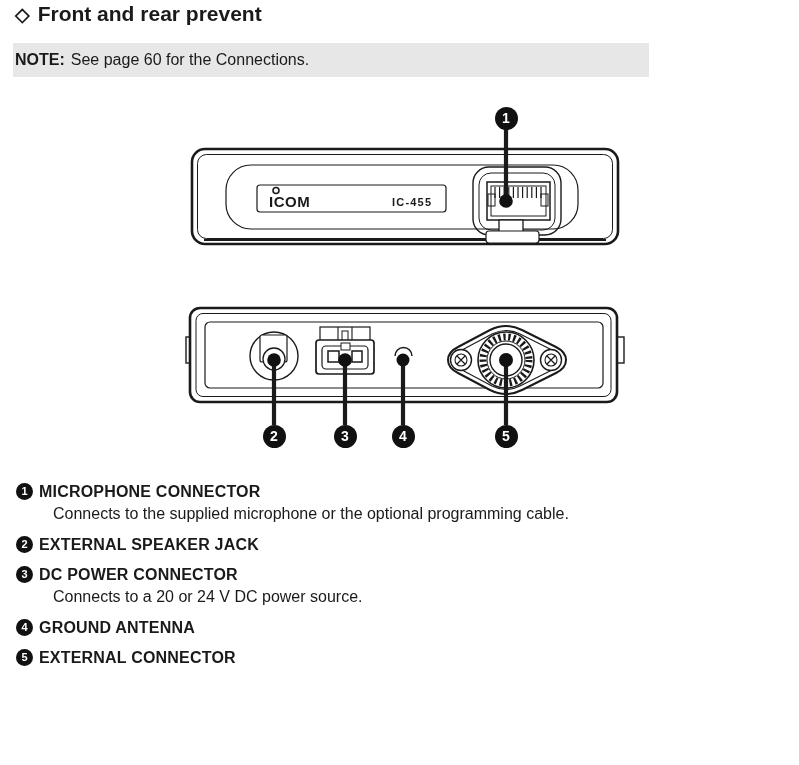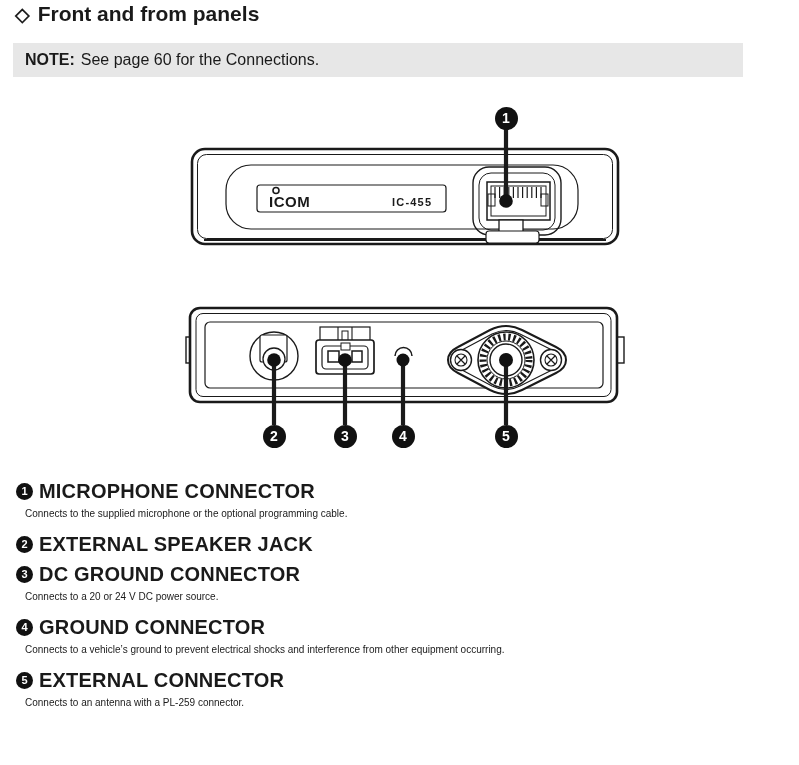--- a/index.html
+++ b/index.html
@@ -14,24 +14,24 @@
   
   .title{
     position:absolute;top:2px;left:15px;
     font-size:21px;font-weight:bold;
     display:flex;align-items:center;gap:8px;
     white-space:nowrap;
   }
   .title .diamond{font-size:19px;font-weight:bold;}
   
   .note-bar{
-    position:absolute;top:43px;left:13px;width:730px;height:34px;
+    position:absolute;top:43px;left:13px;width:636px;height:34px;
     background:#e7e7e7;
     display:flex;align-items:center;
-    padding-left:12px;box-sizing:border-box;
+    padding-left:2px;box-sizing:border-box;
     font-size:16px;
     white-space:nowrap;
   }
   .note-bar .note-label{font-weight:bold;margin-right:6px;}
   
   .diagram-svg{position:absolute;top:0;left:0;}
   .callout-badge{
     position:absolute;
     width:23px;height:23px;border-radius:50%;
     background:#111;color:#fff;
@@ -42,36 +42,36 @@
   .items{position:absolute;top:481px;left:16px;width:775px;}
   .item{margin-bottom:9px;}
   .item-head{display:flex;align-items:center;gap:6px;line-height:21px;}
   .item-badge{
     flex:0 0 auto;
     width:17px;height:17px;border-radius:50%;
     background:#111;color:#fff;
     font-size:11px;font-weight:bold;
     line-height:17px;text-align:center;
   }
-  .item-title{font-size:20px;font-weight:bold;letter-spacing:0.2px;}
+  .item-title{font-size:16px;font-weight:bold;letter-spacing:0.2px;}
   .item-desc{
-    margin-left:9px;margin-top:1px;
-    font-size:10px;line-height:22px;
+    margin-left:37px;margin-top:1px;
+    font-size:16px;line-height:22px;
     max-width:752px;
   }
   svg text{font-family:"Liberation Sans", sans-serif;}
 </style>
 </head>
 <body>
 
 <div class="page">
 
   <div class="title">
     <span class="diamond">◇</span>
-    <span>Front and from panels</span>
+    <span>Front and rear prevent</span>
   </div>
 
   <div class="note-bar">
     <span class="note-label">NOTE:</span>
     <span>See page 60 for the Connections.</span>
   </div>
 
   <svg class="diagram-svg" width="799" height="765" viewBox="0 0 799 765">
     <g fill="none" stroke="#1a1a1a">
 
@@ -193,35 +193,33 @@
     <div class="item">
       <div class="item-head">
         <span class="item-badge">2</span>
         <span class="item-title">EXTERNAL SPEAKER JACK</span>
       </div>
     </div>
 
     <div class="item">
       <div class="item-head">
         <span class="item-badge">3</span>
-        <span class="item-title">DC GROUND CONNECTOR</span>
+        <span class="item-title">DC POWER CONNECTOR</span>
       </div>
       <div class="item-desc">Connects to a 20 or 24 V DC power source.</div>
     </div>
 
     <div class="item">
       <div class="item-head">
         <span class="item-badge">4</span>
-        <span class="item-title">GROUND CONNECTOR</span>
-      </div>
-      <div class="item-desc">Connects to a vehicle’s ground to prevent electrical shocks and interference from other equipment occurring.</div>
+        <span class="item-title">GROUND ANTENNA</span>
+      </div>
     </div>
 
     <div class="item">
       <div class="item-head">
         <span class="item-badge">5</span>
         <span class="item-title">EXTERNAL CONNECTOR</span>
       </div>
-      <div class="item-desc">Connects to an antenna with a PL-259 connector.</div>
     </div>
 
   </div>
 </div>
 
 </body></html>

